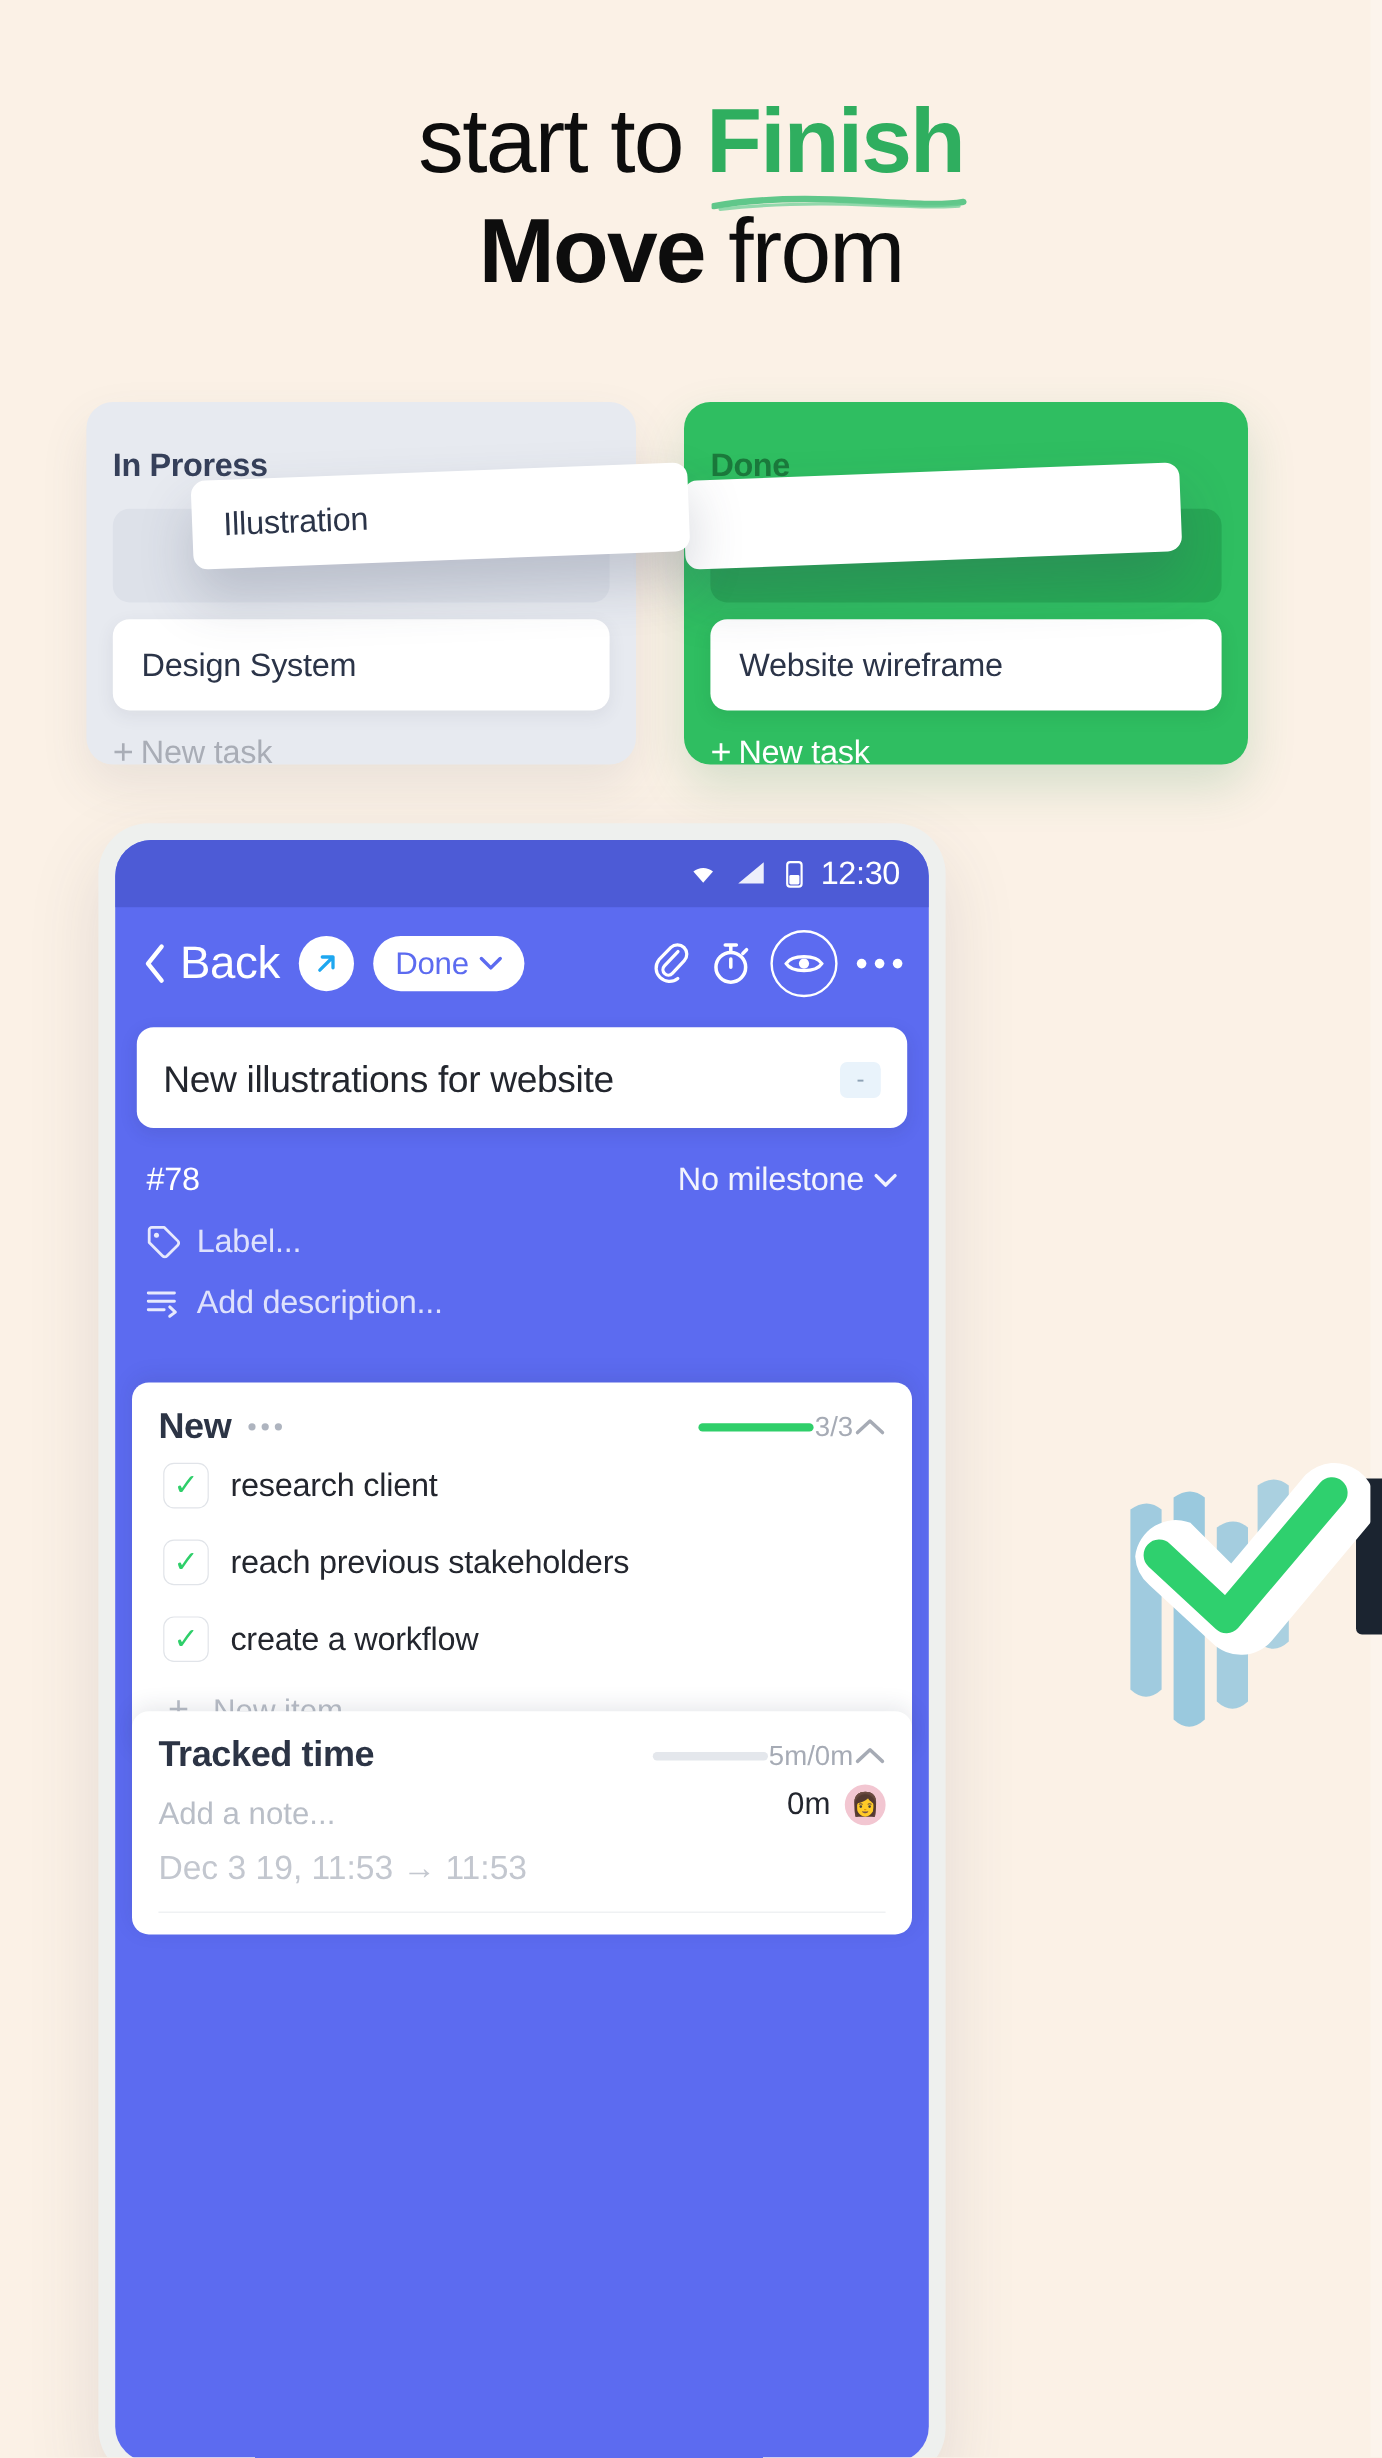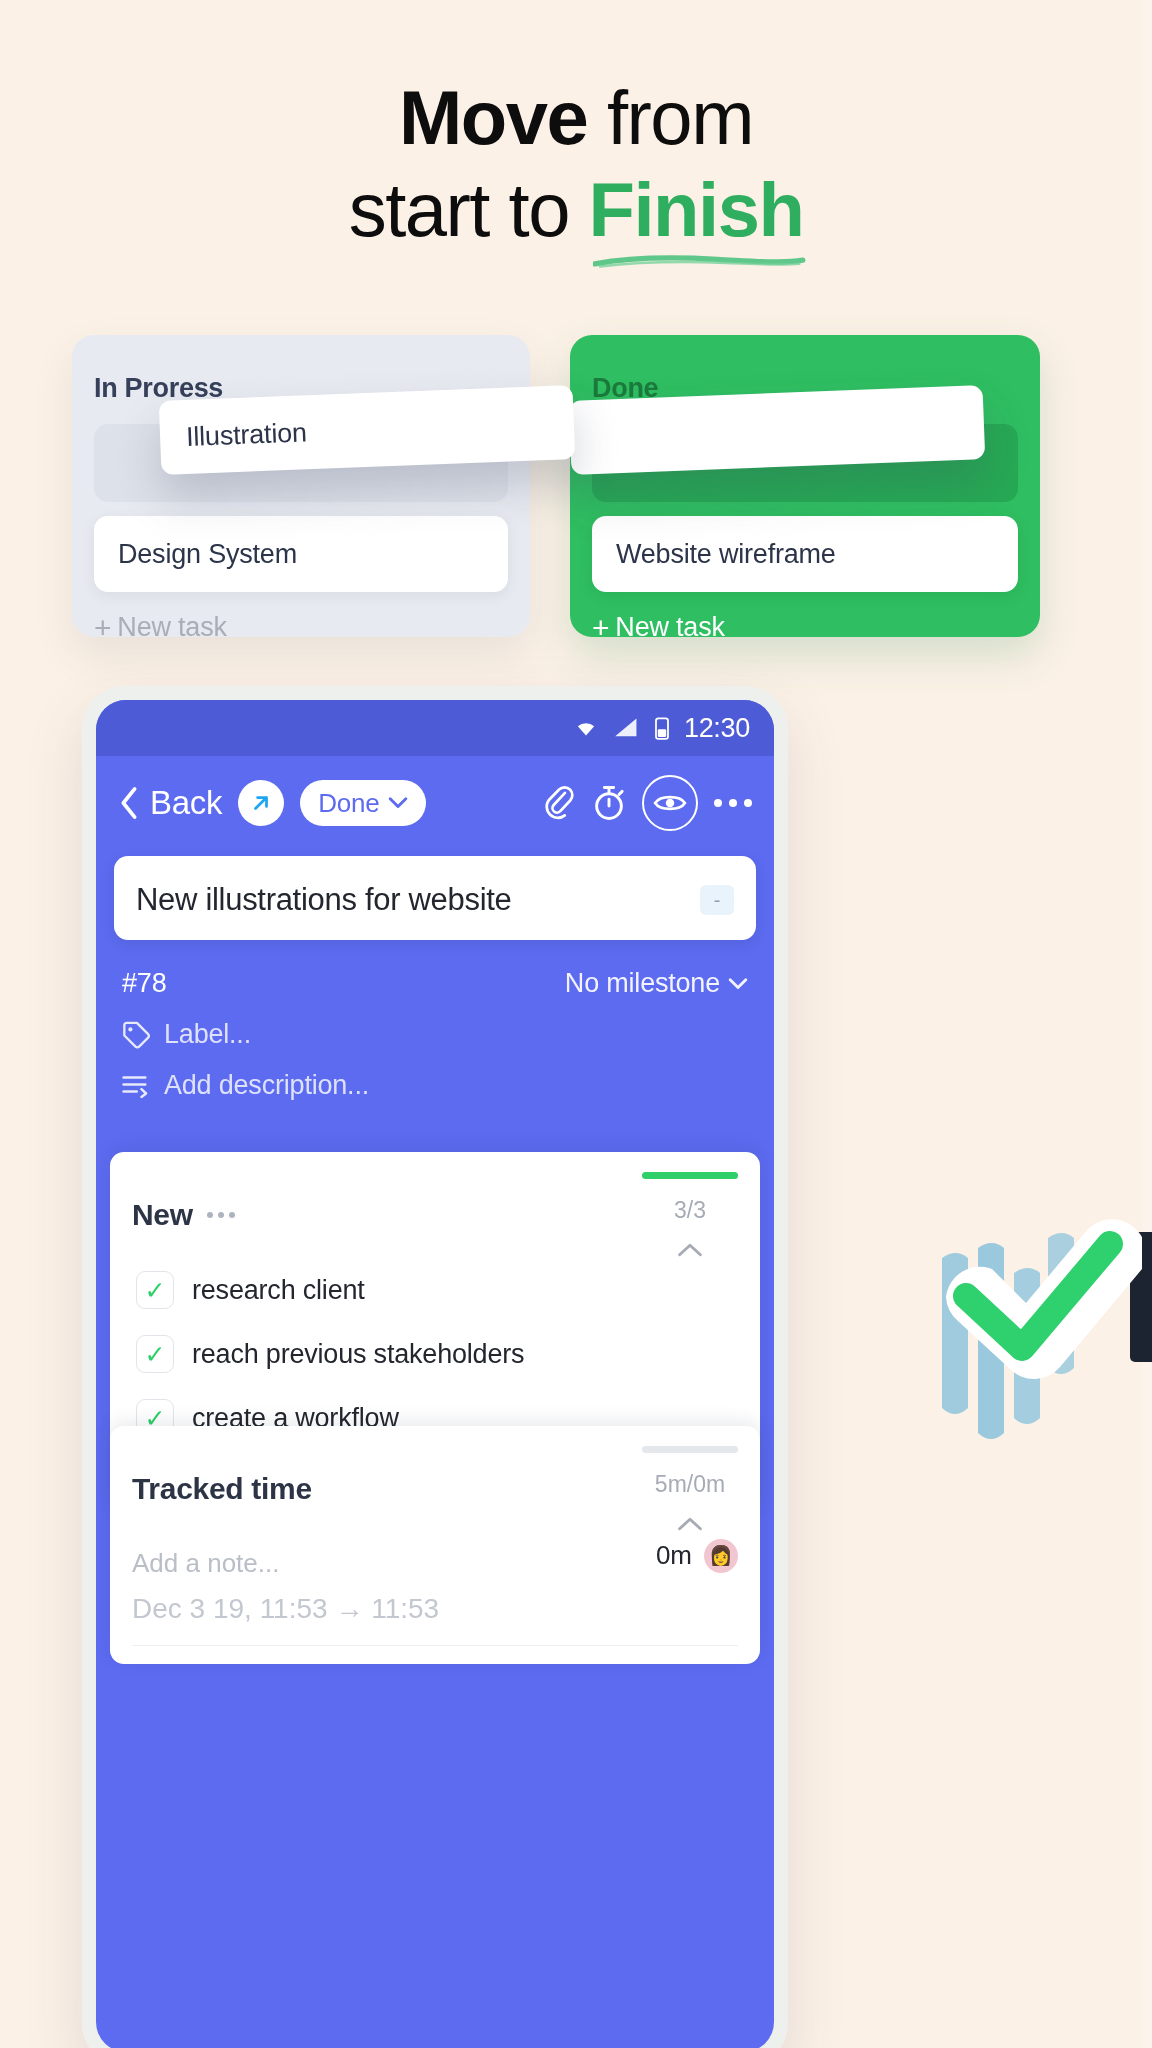--- a/index.html
+++ b/index.html
@@ -106,21 +106,21 @@
   .statusbar {
     height: 56px; background: #4d5bd6; display: flex; align-items: center;
     justify-content: flex-end; gap: 14px; padding: 0 24px; color: #fff; text-align: center;
   }
   .statusbar .clock { font-size: 27px; letter-spacing: -0.3px; }
 
   .toolbar {
     height: 94px; display: flex; align-items: center; gap: 16px; padding: 0 22px;
     color: #fff;
   }
-  .tb-back { display:flex; align-items:center; gap: 10px; font-size: 33px; letter-spacing:-0.3px; }
+  .tb-back { display:flex; align-items:center; gap: 10px; font-size: 38px; letter-spacing:-0.3px; }
   .tb-round {
     width: 46px; height: 46px; border-radius: 50%; background:#fff;
     display:flex; align-items:center; justify-content:center;
   }
   .tb-pill {
     height: 46px; border-radius: 24px; background: #fff; color:#5c6bf0;
     display:flex; align-items:center; gap:8px; padding: 0 18px;
     font-size: 26px; letter-spacing:-0.2px;
   }
   .tb-spacer { flex: 1; }
@@ -170,21 +170,21 @@
 
   .sheet {
     position:absolute; left: 14px; right: 14px; border-radius: 14px;
     background:#ffffff; box-shadow: 0 -4px 18px rgba(30,35,70,.10);
   }
   .sheet-checklist { top: 452px; padding: 20px 22px 16px 22px; }
   .sheet-head { display:flex; align-items:center; gap: 14px; }
   .sheet-title { font-size: 30px; font-weight: 700; color:#2c3445; letter-spacing:-0.3px; }
   .sheet-dots { display:flex; gap:5px; }
   .sheet-dots i { width:6px; height:6px; border-radius:50%; background:#aeb4bf; display:block; }
-  .sheet-head .right { margin-left:auto; display:flex; align-items:center; gap:18px;flex-direction:column; }
+  .sheet-head .right { margin-left:auto; display:flex; align-items:center; gap:1px; }
   .pbar { width: 96px; height: 7px; border-radius:4px; background:#2fcf6a; }
   .pbar.grey { background:#e4e7ec; }
   .pcount { font-size: 23px; color:#a6abb5; }
 
   .check-item { display:flex; align-items:center; gap:18px; padding: 13px 0 13px 4px; }
   .cbox {
     width: 38px; height: 38px; border-radius: 9px; border: 1.6px solid #e1e4e9;
     display:flex; align-items:center; justify-content:center;
     color:#2fcf6a; font-size: 25px;
   }
@@ -205,29 +205,29 @@
   .bigcheck { position:absolute; right: 10px; top: 1218px; width: 220px; height: 250px; z-index: 9; }
   .sidebtn { position:absolute; right:0; top:1232px; width:22px; height:130px; background:#1b2430; border-radius:5px 0 0 5px; z-index:4; }
 </style>
 </head>
 <body>
 
 <div class="stage">
 
   <div class="headline">
     <span class="ln">
-      <span class="bold">Move</span><span class="light"> from</span>
-    </span>
-    <span class="ln">
       <span class="light">start to </span><span class="finish-wrap"><span class="finish">Finish</span>
         <svg class="brush" viewBox="0 0 240 18" preserveAspectRatio="none">
           <path d="M2,11 C40,4 90,3 140,6 C180,8 214,11 236,7" stroke="#4fc280" stroke-width="6" fill="none" stroke-linecap="round" opacity="0.9"></path>
           <path d="M8,14 C50,9 100,8 150,10 C186,11 212,13 232,11" stroke="#6fcf97" stroke-width="3" fill="none" stroke-linecap="round" opacity="0.75"></path>
         </svg>
       </span>
+    </span>
+    <span class="ln">
+      <span class="bold">Move</span><span class="light"> from</span>
     </span>
   </div>
 
   <div class="board">
 
     <div class="col col-inprogress">
       <div class="col-title">In Proress</div>
       <div class="ghost-card"></div>
       <div class="task-card">Design System</div>
       <div class="new-task">

